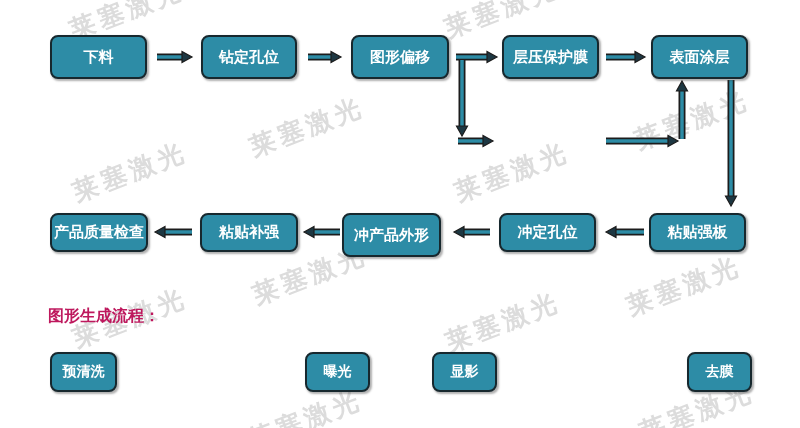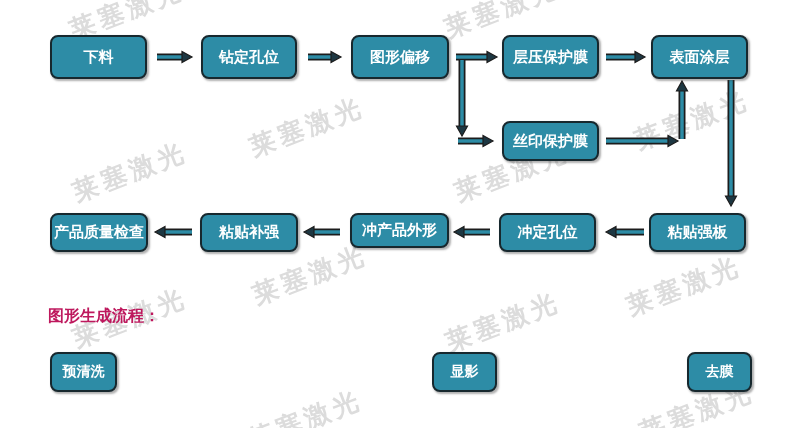--- a/index.html
+++ b/index.html
@@ -134,27 +134,27 @@
         <polygon points="155,232 165,226.5 165,237.5" fill="#1D3742" stroke="#1C1C1C" stroke-width="1.2"></polygon>
       </g>
     </svg>
 
   <div class="box" style="left:50px;top:35px;width:97px;height:44px">下料</div>
   <div class="box" style="left:201px;top:35px;width:96px;height:44px">钻定孔位</div>
   <div class="box" style="left:351px;top:35px;width:98px;height:44px">图形偏移</div>
   <div class="box" style="left:502px;top:35px;width:97px;height:44px">层压保护膜</div>
   <div class="box" style="left:651px;top:35px;width:97px;height:44px">表面涂层</div>
 
-  <div class="box" style="left:502px;top:121px;width:97px;height:40px">丝印保护膜</div>
 
   <div class="box" style="left:50px;top:213px;width:98px;height:39px">产品质量检查</div>
   <div class="box" style="left:200px;top:213px;width:98px;height:39px">粘贴补强</div>
-  <div class="box" style="left:350px;top:213px;width:99px;height:35px">冲产品外形</div>
+  <div class="box" style="left:342px;top:213px;width:99px;height:44px">冲产品外形</div>
   <div class="box" style="left:649px;top:213px;width:97px;height:39px">粘贴强板</div>
   <div class="box" style="left:499px;top:213px;width:97px;height:39px">冲定孔位</div>
 
   <div class="section-heading" style="left:48px;top:306px">图形生成流程：</div>
 
   <div class="box small" style="left:50px;top:352px;width:67px;height:40px">预清洗</div>
+  <div class="box small" style="left:305px;top:352px;width:65px;height:40px">曝光</div>
   <div class="box small" style="left:432px;top:352px;width:65px;height:40px">显影</div>
   <div class="box small" style="left:687px;top:352px;width:65px;height:40px">去膜</div>
 
 </div>
 
 </body></html>

